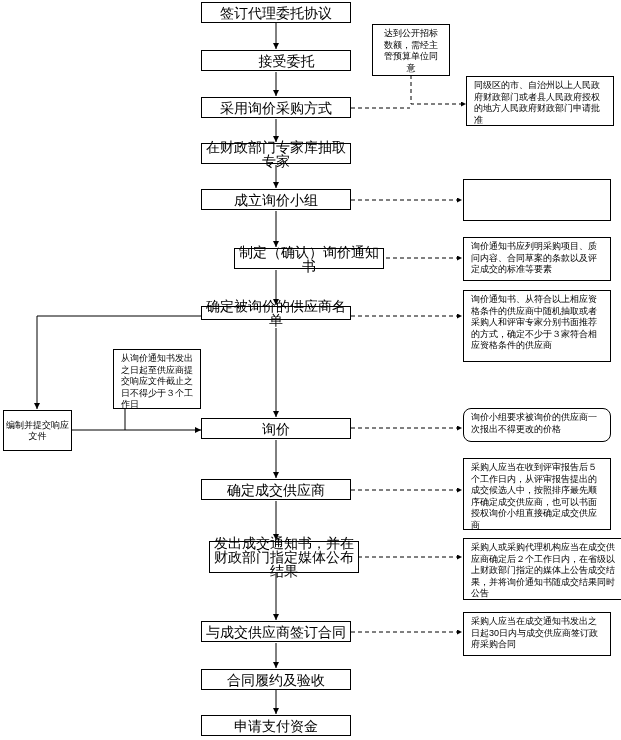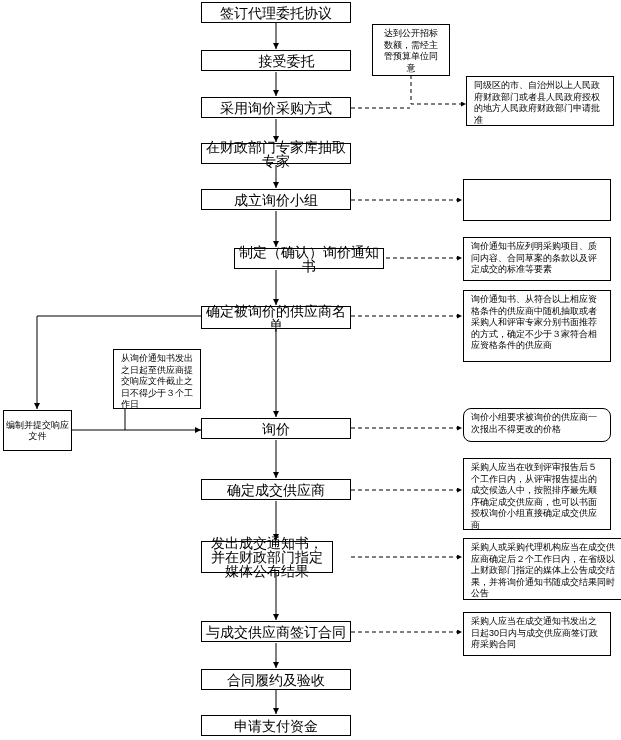--- a/index.html
+++ b/index.html
@@ -132,33 +132,33 @@
   </div>
 
   <div class="node" style="left:201px; top:189px; width:150px; height:21px;">
     <span>成立询价小组</span>
   </div>
 
   <div class="node" style="left:201px; top:248px; width:150px; height:21px;margin-left:33px;">
     <span>制定（确认）询价通知书</span>
   </div>
 
-  <div class="node" style="left:201px; top:306px; width:150px; height:23px;">
+  <div class="node" style="left:201px; top:306px; width:150px; height:14px;">
     <span>确定被询价的供应商名单</span>
   </div>
 
   <div class="node" style="left:201px; top:418px; width:150px; height:21px;">
     <span>询价</span>
   </div>
 
   <div class="node" style="left:201px; top:479px; width:150px; height:21px;">
     <span>确定成交供应商</span>
   </div>
 
-  <div class="node" style="left:201px; top:541px; width:132px; height:32px;justify-content:flex-end;">
+  <div class="node" style="left:209px; top:541px; width:150px; height:32px;justify-content:flex-end;">
     <span>发出成交通知书，并在财政部门指定媒体公布结果</span>
   </div>
 
   <div class="node" style="left:201px; top:621px; width:150px; height:21px;">
     <span>与成交供应商签订合同</span>
   </div>
 
   <div class="node" style="left:201px; top:669px; width:150px; height:21px;">
     <span>合同履约及验收</span>
   </div>

